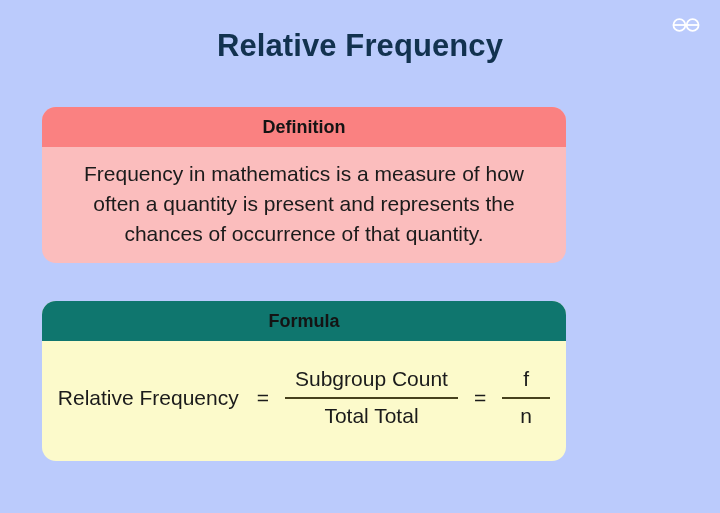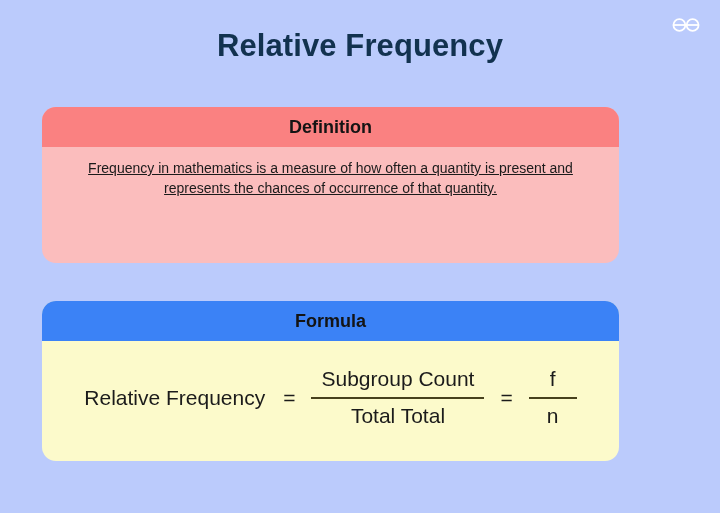--- a/index.html
+++ b/index.html
@@ -38,21 +38,21 @@
     font-size: 31px;
     font-weight: bold;
     color: #12324f;
     letter-spacing: 0.1px;
   }
 
   
   .card {
     position: absolute;
     left: 42px;
-    width: 577px;
+    width: 524px;
     border-radius: 14px;
     overflow: hidden;
     box-sizing: border-box;
   }
   .card-header {
     text-align: center;
     font-size: 18px;
     font-weight: bold;
     color: #141414;
     padding: 10px 0 9px 0;
@@ -65,34 +65,33 @@
   #definition-card {
     top: 107px;
     height: 156px;
     background: #fbbdbd;
   }
   #definition-card .card-header {
     background: #fa8181;
   }
   #definition-text {
     text-align: center;
-    font-size: 14px;
+    font-size: 21px;
     line-height: 1.42;
     color: #1b1b1b;
-    text-decoration: underline;
   }
 
   
   #formula-card {
     top: 301px;
     height: 160px;
     background: #fcfacb;
   }
   #formula-card .card-header {
-    background: #3b82f6;
+    background: #0f766e;
   }
   #formula-body {
     display: flex;
     align-items: center;
     justify-content: center;
     height: 113px;
     padding: 0;
     color: #1b1b1b;
   }
 

